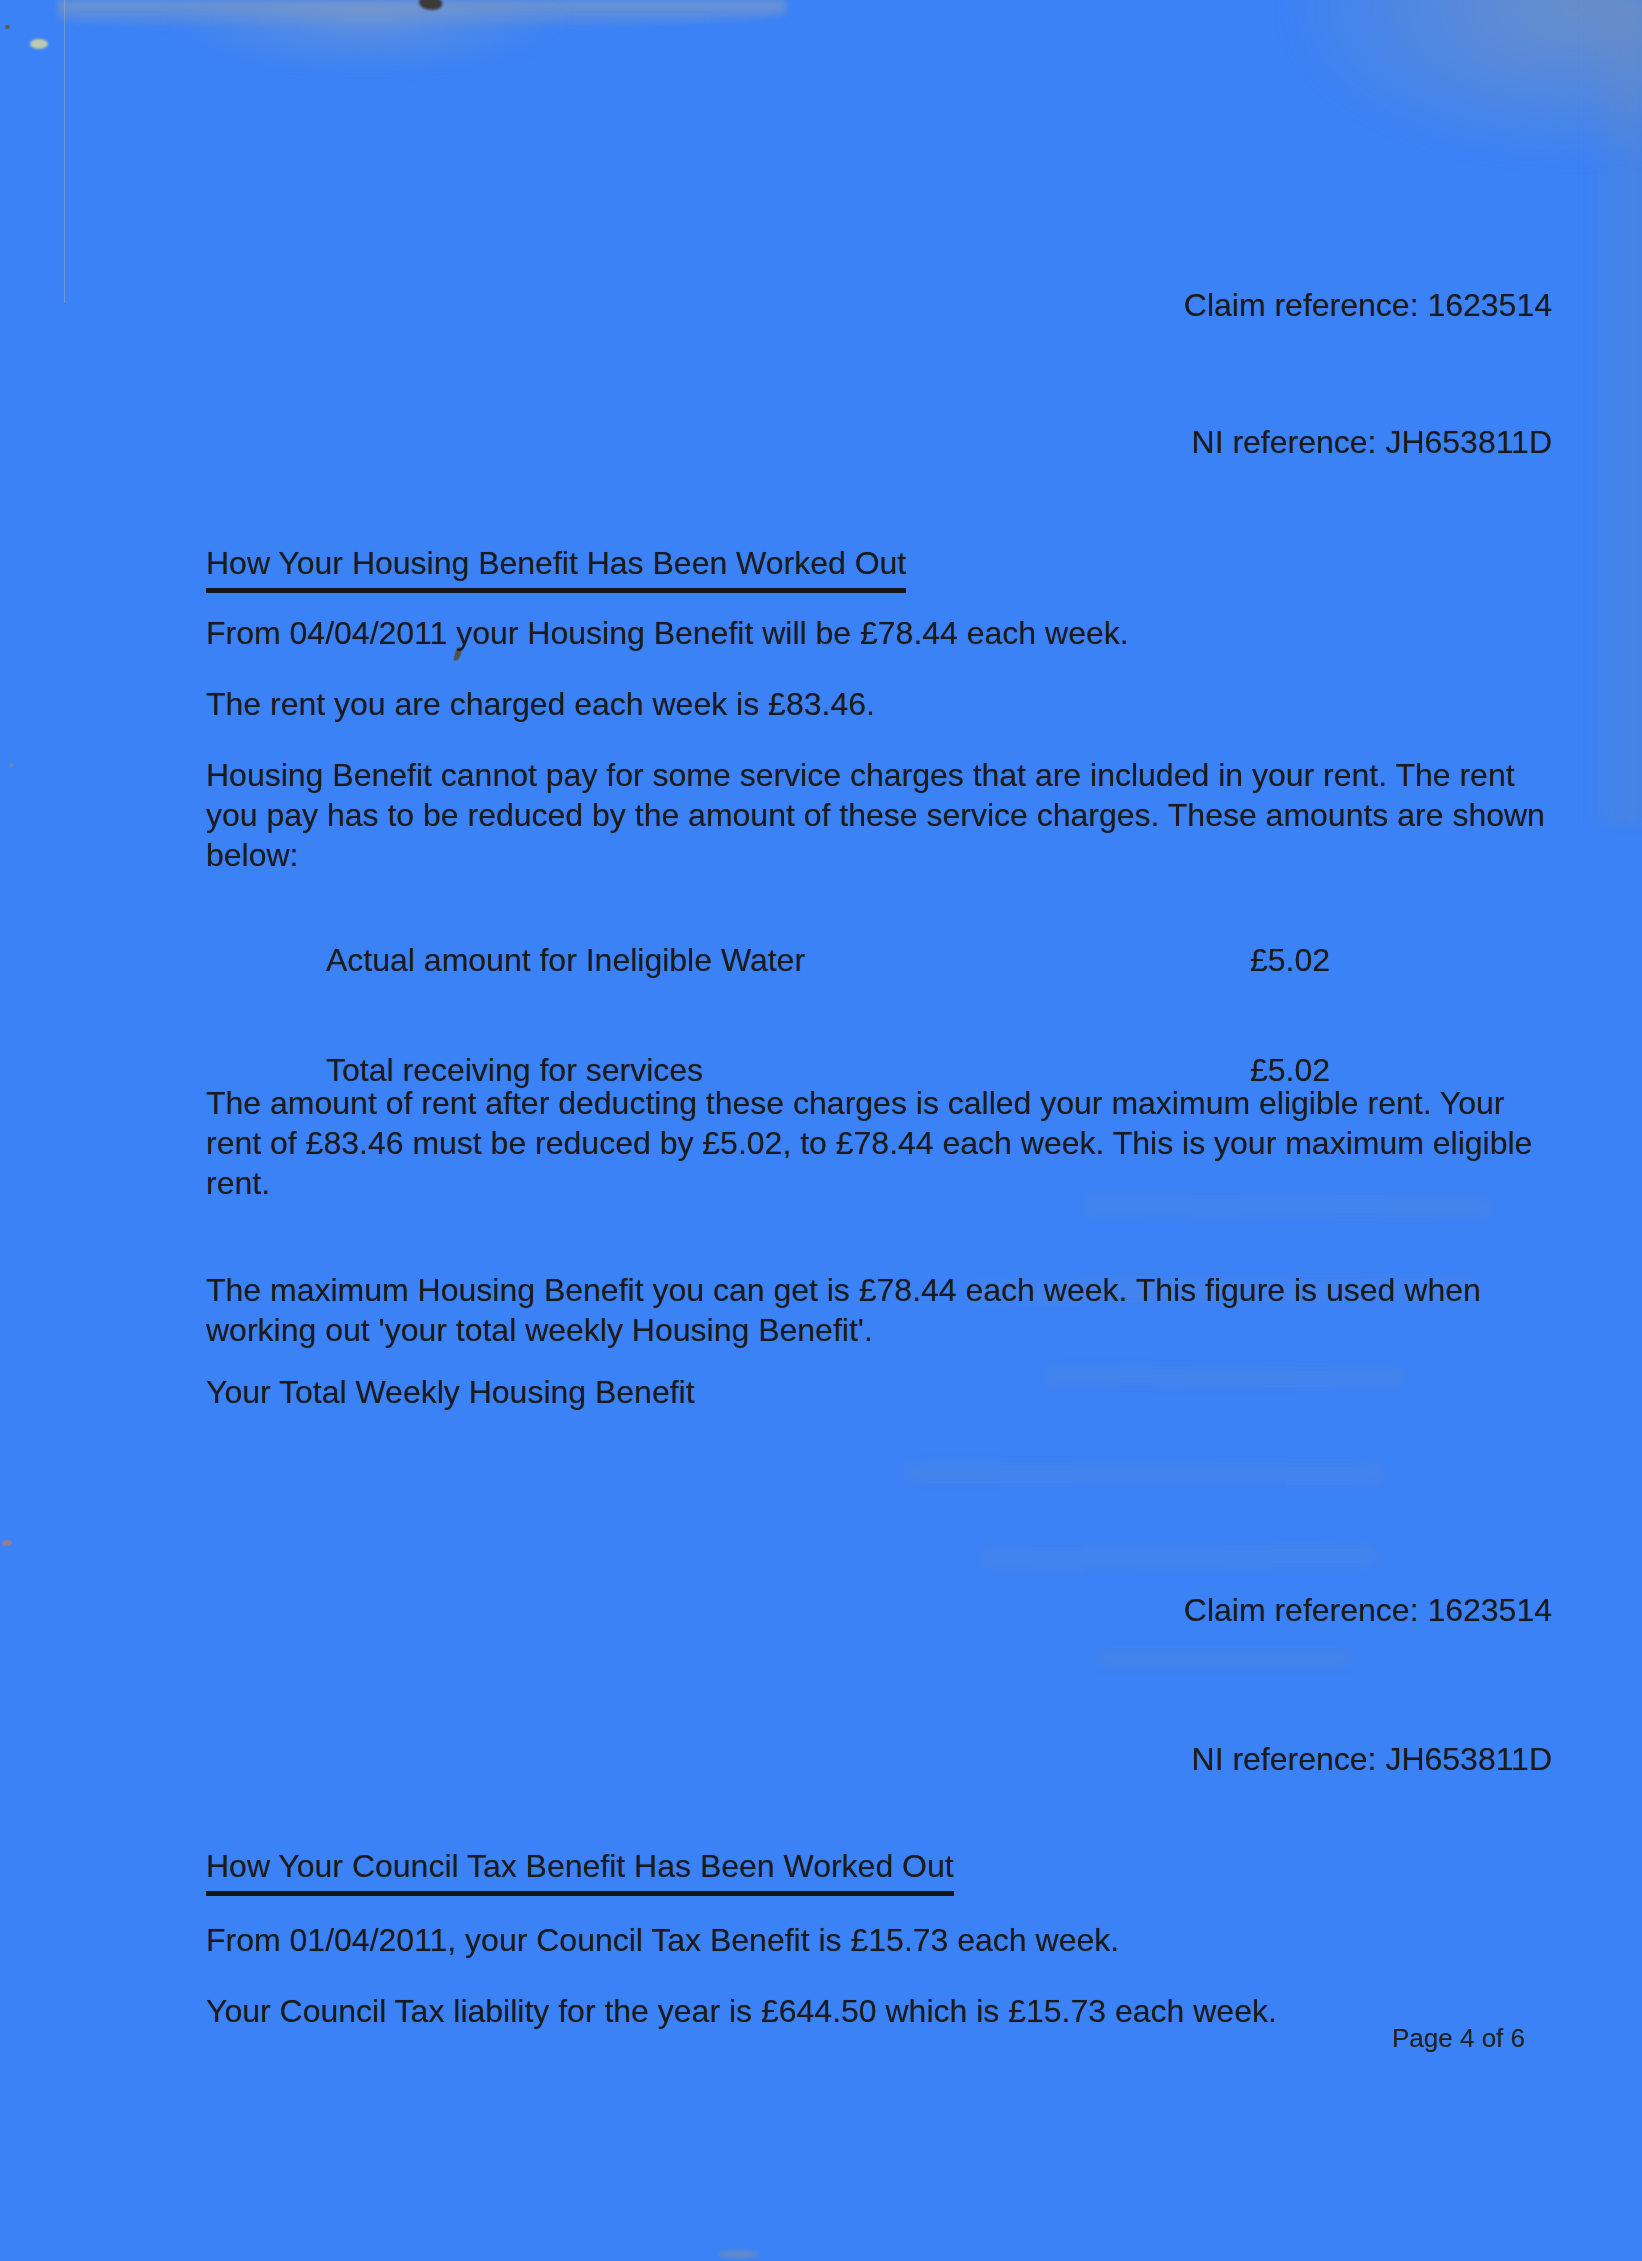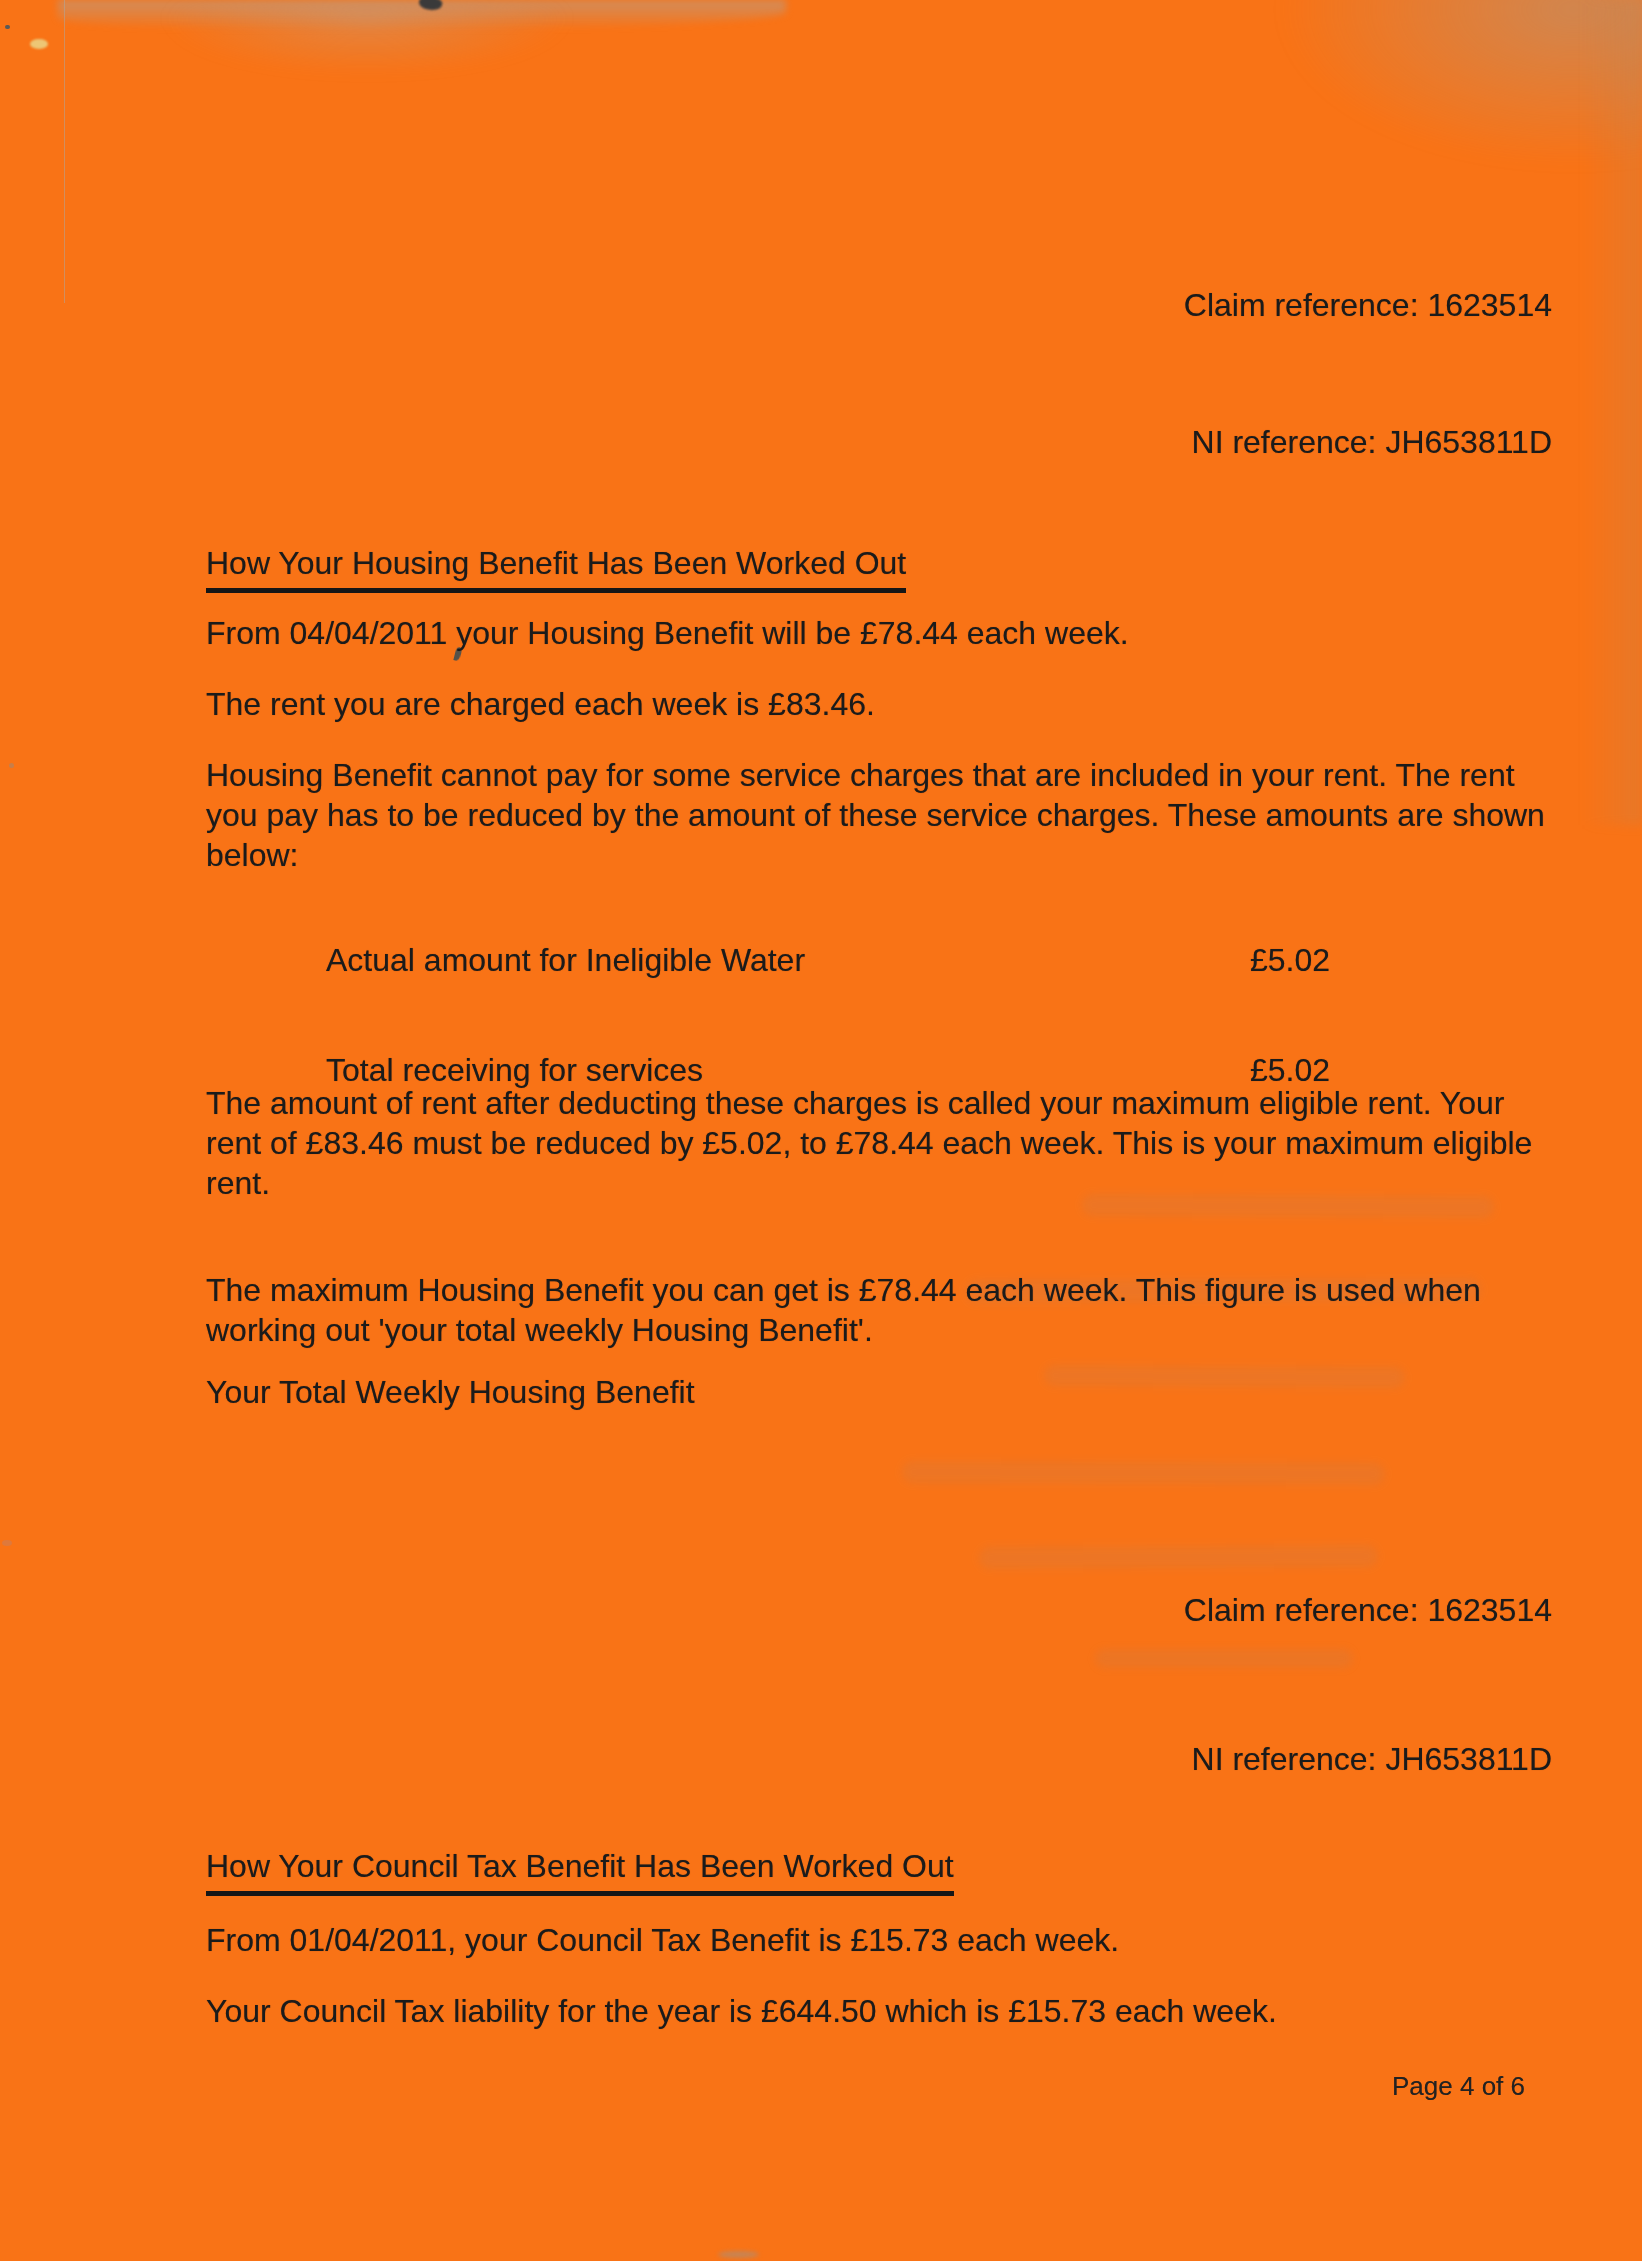--- a/index.html
+++ b/index.html
@@ -1,19 +1,19 @@
 <!DOCTYPE html>
 <html style="font-size:10.3px"><head>
 <meta charset="utf-8">
 <style>
   html,body{margin:0;padding:0;background:#e9e9e7;}
   .page{
     position:relative;
     width:1643px;height:2261px;
-    background:#f97316;
+    background:#3b82f6;
     overflow:hidden;
     font-family:"Liberation Sans","DejaVu Sans",sans-serif;
     color:#1b1b1b;
   }
   .txt{
     position:absolute;
     left:206px;
     width:1343px;
     font-size:32px;
     line-height:40px;
@@ -34,21 +34,20 @@
   }
   .row{position:absolute;left:206px;width:1343px;font-size:32px;line-height:40px;text-shadow:0 0 0.8px rgba(25,25,25,0.45);}
   .row-label{margin-left:120px;}
   .row-amount{position:absolute;left:1044px;}
   .footer{
     position:absolute;
     right:118px;top:2023px;
     font-size:26px;line-height:30px;
     color:#222;
     text-shadow:0 0 0.6px rgba(25,25,25,0.4);
-    margin-top:48px;
   }
   
   .art{position:absolute;pointer-events:none;}
   .top-band{
     left:58px;top:0;width:728px;height:30px;
     background:linear-gradient(to bottom, rgba(168,168,164,0.5), rgba(168,168,164,0));
     border-radius:0 0 60% 40%;
     filter:blur(3.9px);
   }
   .top-cloud{

